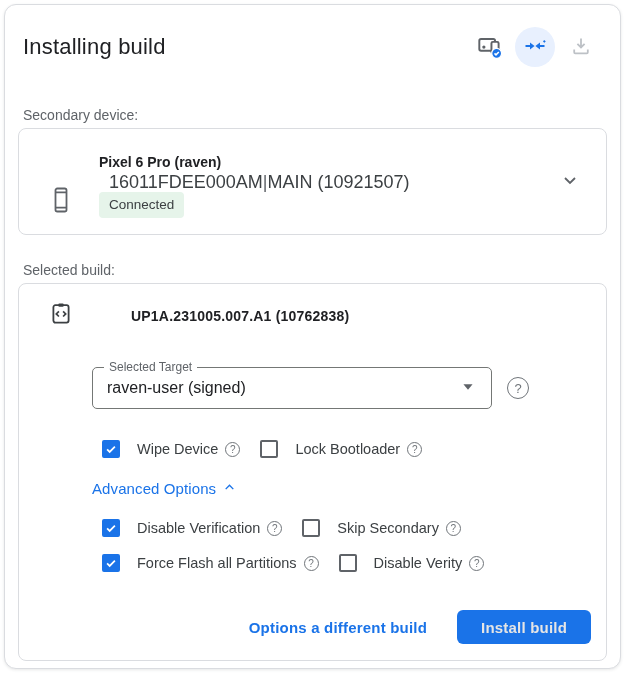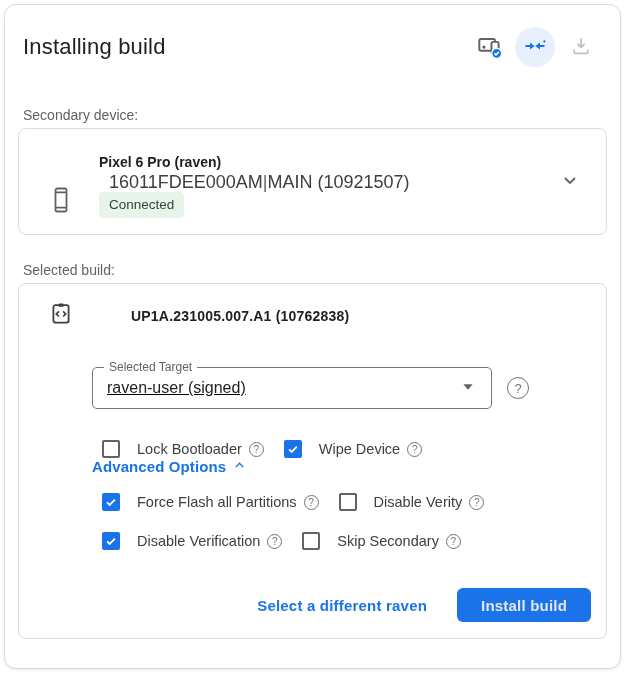--- a/index.html
+++ b/index.html
@@ -43,21 +43,21 @@
     font-size:13.5px;padding:5px 10px;border-radius:4px;line-height:16px;}
   .card-chevron{align-self:center;margin-left:auto;cursor:pointer;padding:4px;}
   
   .build-card{padding:18px 15px 16px 30px;}
   .build-head{display:flex;align-items:center;gap:32px;}
   .build-id{margin-left:26px;font-size:14px;font-weight:700;color:var(--text-dark);letter-spacing:.2px;}
   .build-body{margin-left:43px;}
   
   .field-row{display:flex;align-items:center;margin-top:37px;}
   .select{position:relative;width:400px;height:42px;border:1px solid var(--field-border);
-    border-radius:5px;display:flex;align-items:center;padding:0 12px 0 14px;cursor:pointer;background:#fff;text-decoration:underline;}
+    border-radius:5px;display:flex;align-items:center;padding:0 12px 0 14px;cursor:pointer;background:#fff;}
   .select-label{position:absolute;top:-8px;left:11px;background:#fff;padding:0 5px;
     font-size:12px;color:var(--text-gray);line-height:14px;}
   .select-value{font-size:16px;color:var(--text-dark);flex:1;}
   .help{display:inline-flex;align-items:center;justify-content:center;border-radius:50%;
     color:#70757a;border:1.6px solid #70757a;cursor:pointer;flex:none;}
   .help.lg{width:22px;height:22px;font-size:13px;margin-left:15px;font-weight:400;}
   .help.sm{width:15px;height:15px;font-size:10px;margin-left:7px;}
   .help::before{content:"?";}
   
   .cb-row{display:flex;align-items:center;gap:20px;padding-left:10px;}
@@ -65,22 +65,22 @@
   .row-adv1{margin-top:17px;}
   .row-adv2{margin-top:21px;}
   .cb-group{display:flex;align-items:center;cursor:pointer;}
   .checkbox{width:18px;height:18px;border:2px solid var(--text-gray);border-radius:2px;
     background:#fff;display:flex;align-items:center;justify-content:center;flex:none;}
   .checkbox svg{display:none;}
   .checkbox.checked{background:var(--accent);border-color:var(--accent);}
   .checkbox.checked svg{display:block;}
   .cb-label{margin-left:17px;font-size:14.5px;color:var(--text-mid);}
   
-  .adv-toggle{display:inline-flex;align-items:center;gap:7px;
-    color:var(--accent);font-size:15px;font-weight:700;letter-spacing:.1px;
+  .adv-toggle{display:inline-flex;align-items:center;gap:7px;margin-top:22px;
+    color:var(--accent);font-size:15px;font-weight:400;letter-spacing:.1px;
     background:none;border:none;cursor:pointer;font-family:inherit;}
   
   .footer{display:flex;align-items:center;justify-content:flex-end;gap:26px;margin:38px 0 0 0;}
   .text-btn{background:none;border:none;color:var(--accent);font-size:15px;font-weight:700;
     letter-spacing:.2px;cursor:pointer;font-family:inherit;padding:8px 4px;}
   .primary-btn{background:var(--accent);color:#e5e5e5;border:none;border-radius:6px;
     font-size:15px;font-weight:700;letter-spacing:.2px;padding:0 24px;height:34px;
     cursor:pointer;font-family:inherit;}
 </style>
 </head>
@@ -174,85 +174,85 @@
             <svg width="22" height="22" viewBox="0 0 24 24">
                 <path d="M7 10h10l-5 6z" fill="#5f6368"></path>
               </svg>
           </span>
         </div>
         <span class="help lg"></span>
       </div>
 
       <div class="cb-row row-main">
         <div class="cb-group">
-          <span class="checkbox">
-            
-          </span>
-          <span class="cb-label">Lock Bootloader</span>
-          <span class="help sm"></span>
-        </div>
-        <div class="cb-group">
           <span class="checkbox checked">
             <svg width="14" height="14" viewBox="0 0 18 18">
                 <path d="M4 9.5l3.3 3.3L14 6" stroke="#fff" stroke-width="2.2" fill="none"></path>
               </svg>
           </span>
           <span class="cb-label">Wipe Device</span>
           <span class="help sm"></span>
         </div>
+        <div class="cb-group">
+          <span class="checkbox">
+            
+          </span>
+          <span class="cb-label">Lock Bootloader</span>
+          <span class="help sm"></span>
+        </div>
       </div>
 
       <button class="adv-toggle">
         <span>Advanced Options</span>
         <span>
           <svg width="13" height="13" viewBox="0 0 24 24" fill="none">
               <path d="M5 15l7-7 7 7" stroke="#1a73e8" stroke-width="2.6"></path>
             </svg>
         </span>
       </button>
 
-      <div class="cb-row row-adv1">
+      <div class="cb-row row-adv2">
         <div class="cb-group">
           <span class="checkbox checked">
             <svg width="14" height="14" viewBox="0 0 18 18">
                 <path d="M4 9.5l3.3 3.3L14 6" stroke="#fff" stroke-width="2.2" fill="none"></path>
               </svg>
           </span>
-          <span class="cb-label">Force Flash all Partitions</span>
+          <span class="cb-label">Disable Verification</span>
           <span class="help sm"></span>
         </div>
         <div class="cb-group">
           <span class="checkbox">
             
           </span>
-          <span class="cb-label">Disable Verity</span>
-          <span class="help sm"></span>
-        </div>
-      </div>
-
-      <div class="cb-row row-adv2">
+          <span class="cb-label">Skip Secondary</span>
+          <span class="help sm"></span>
+        </div>
+      </div>
+
+      <div class="cb-row row-adv1">
         <div class="cb-group">
           <span class="checkbox checked">
             <svg width="14" height="14" viewBox="0 0 18 18">
                 <path d="M4 9.5l3.3 3.3L14 6" stroke="#fff" stroke-width="2.2" fill="none"></path>
               </svg>
           </span>
-          <span class="cb-label">Disable Verification</span>
+          <span class="cb-label">Force Flash all Partitions</span>
           <span class="help sm"></span>
         </div>
         <div class="cb-group">
           <span class="checkbox">
             
           </span>
-          <span class="cb-label">Skip Secondary</span>
+          <span class="cb-label">Disable Verity</span>
           <span class="help sm"></span>
         </div>
       </div>
 
     </div>
 
     <div class="footer">
-      <button class="text-btn">Select a different raven</button>
+      <button class="text-btn">Options a different build</button>
       <button class="primary-btn">Install build</button>
     </div>
   </div>
 
 </div>
 
 </body></html>

